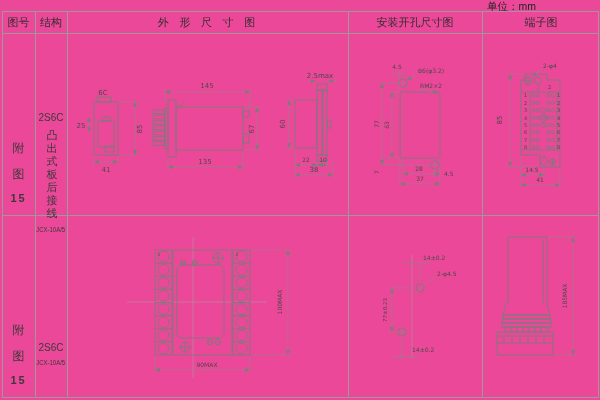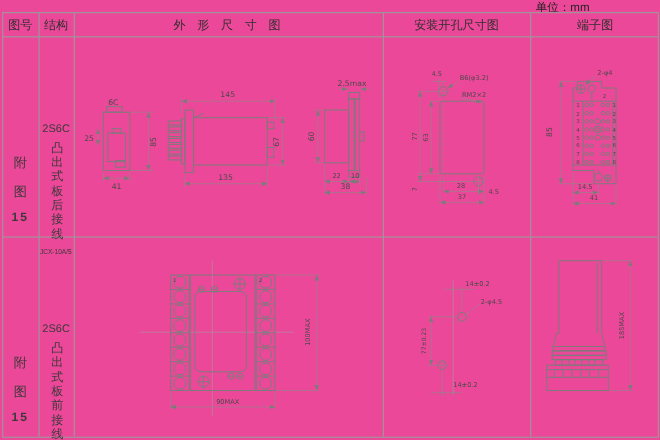--- a/index.html
+++ b/index.html
@@ -283,21 +283,20 @@
     </g>
   </svg>
 
   <div class="cell figcell" style="left:2px;top:215px;width:33px;height:182px">
     <span>附</span>
     <span>图</span>
     <span class="num">15</span>
   </div>
   <div class="cell structcell" style="left:35px;top:215px;width:32px;height:182px">
     <span class="model">2S6C</span>
-    <div class="vtext">凸出式板前接线</div>
     <span class="rtype">JCX-10A/5</span>
   </div>
 
   <svg style="left:67px;top:215px" width="281" height="182" viewBox="0 0 281 182">
     <defs>
       <marker id="m4" markerWidth="6" markerHeight="6" refX="5" refY="3" orient="auto-start-reverse" markerUnits="userSpaceOnUse">
         <path d="M0,1 L5,3 L0,5 Z" fill="#7b7b7b"></path>
       </marker>
       <path id="octA" d="M2.3,-5.2 L5.2,-2.3 L5.2,2.3 L2.3,5.2 L-2.3,5.2 L-5.2,2.3 L-5.2,-2.3 L-2.3,-5.2 Z"></path>
     </defs>

